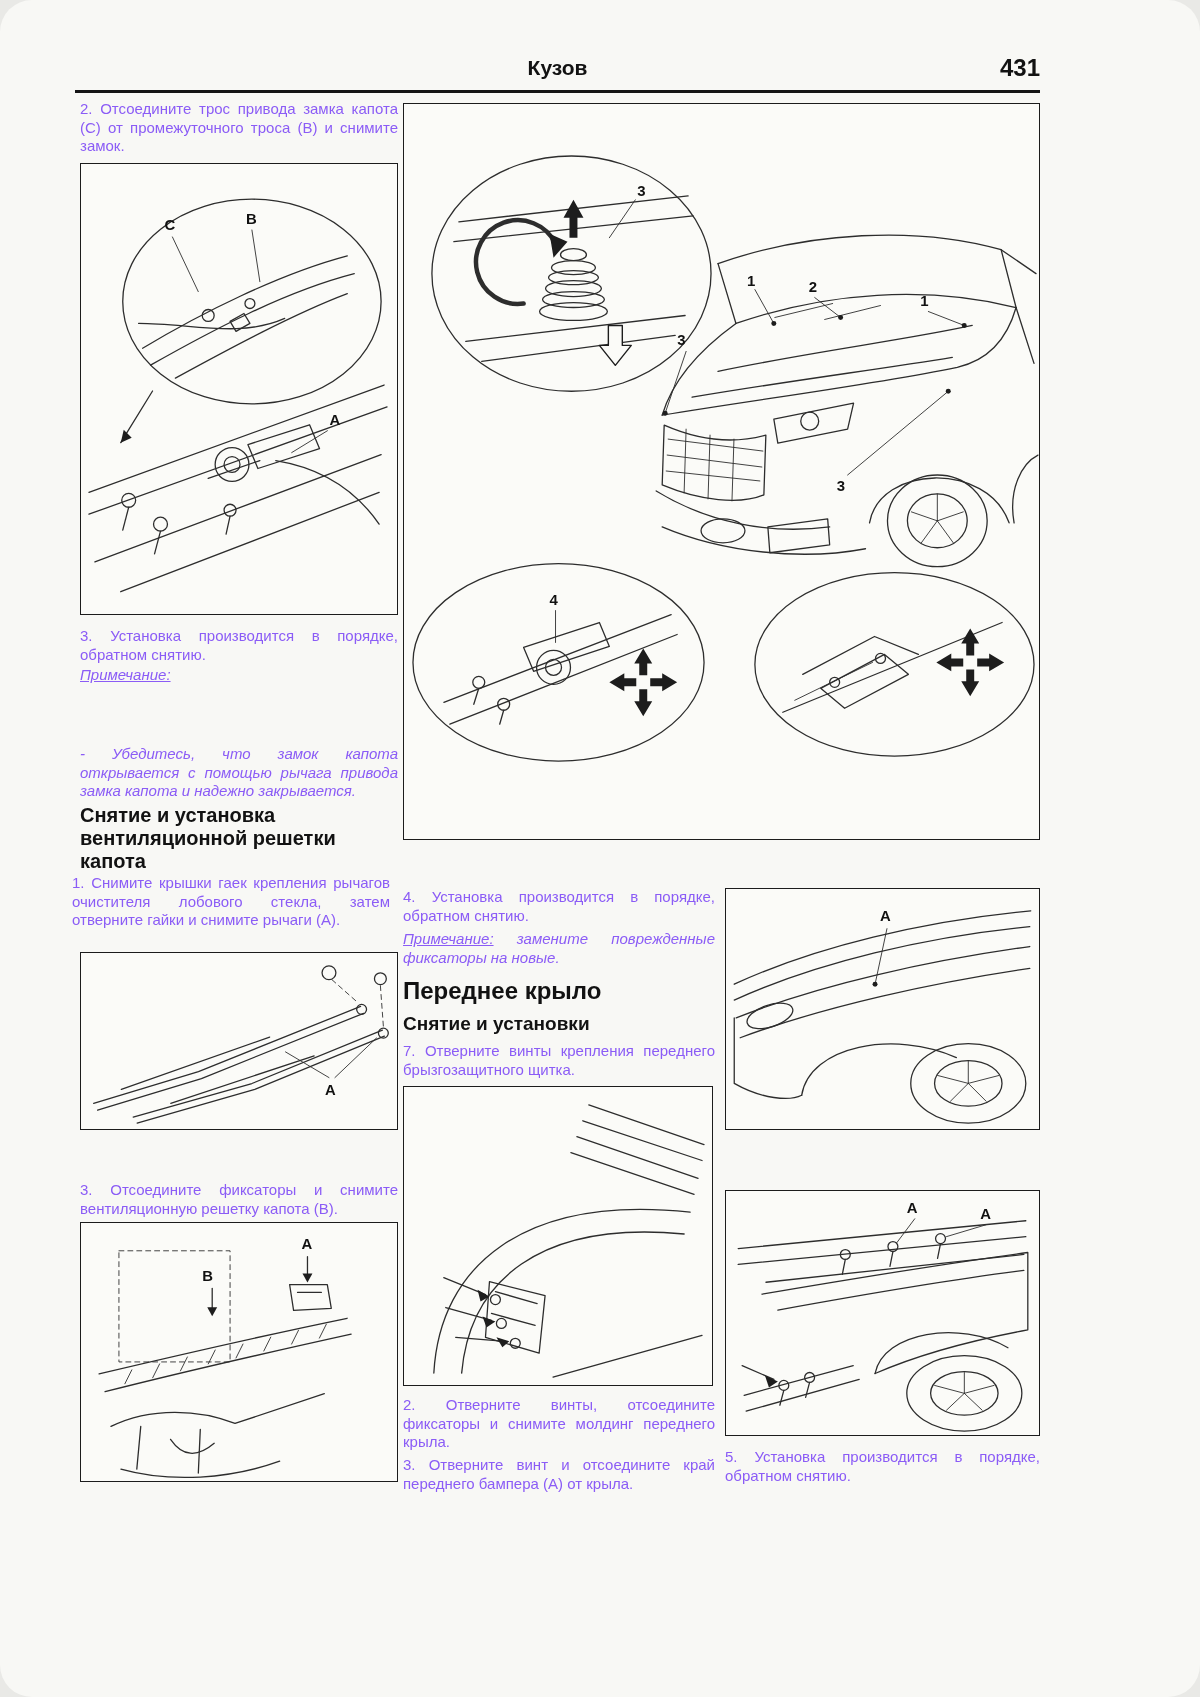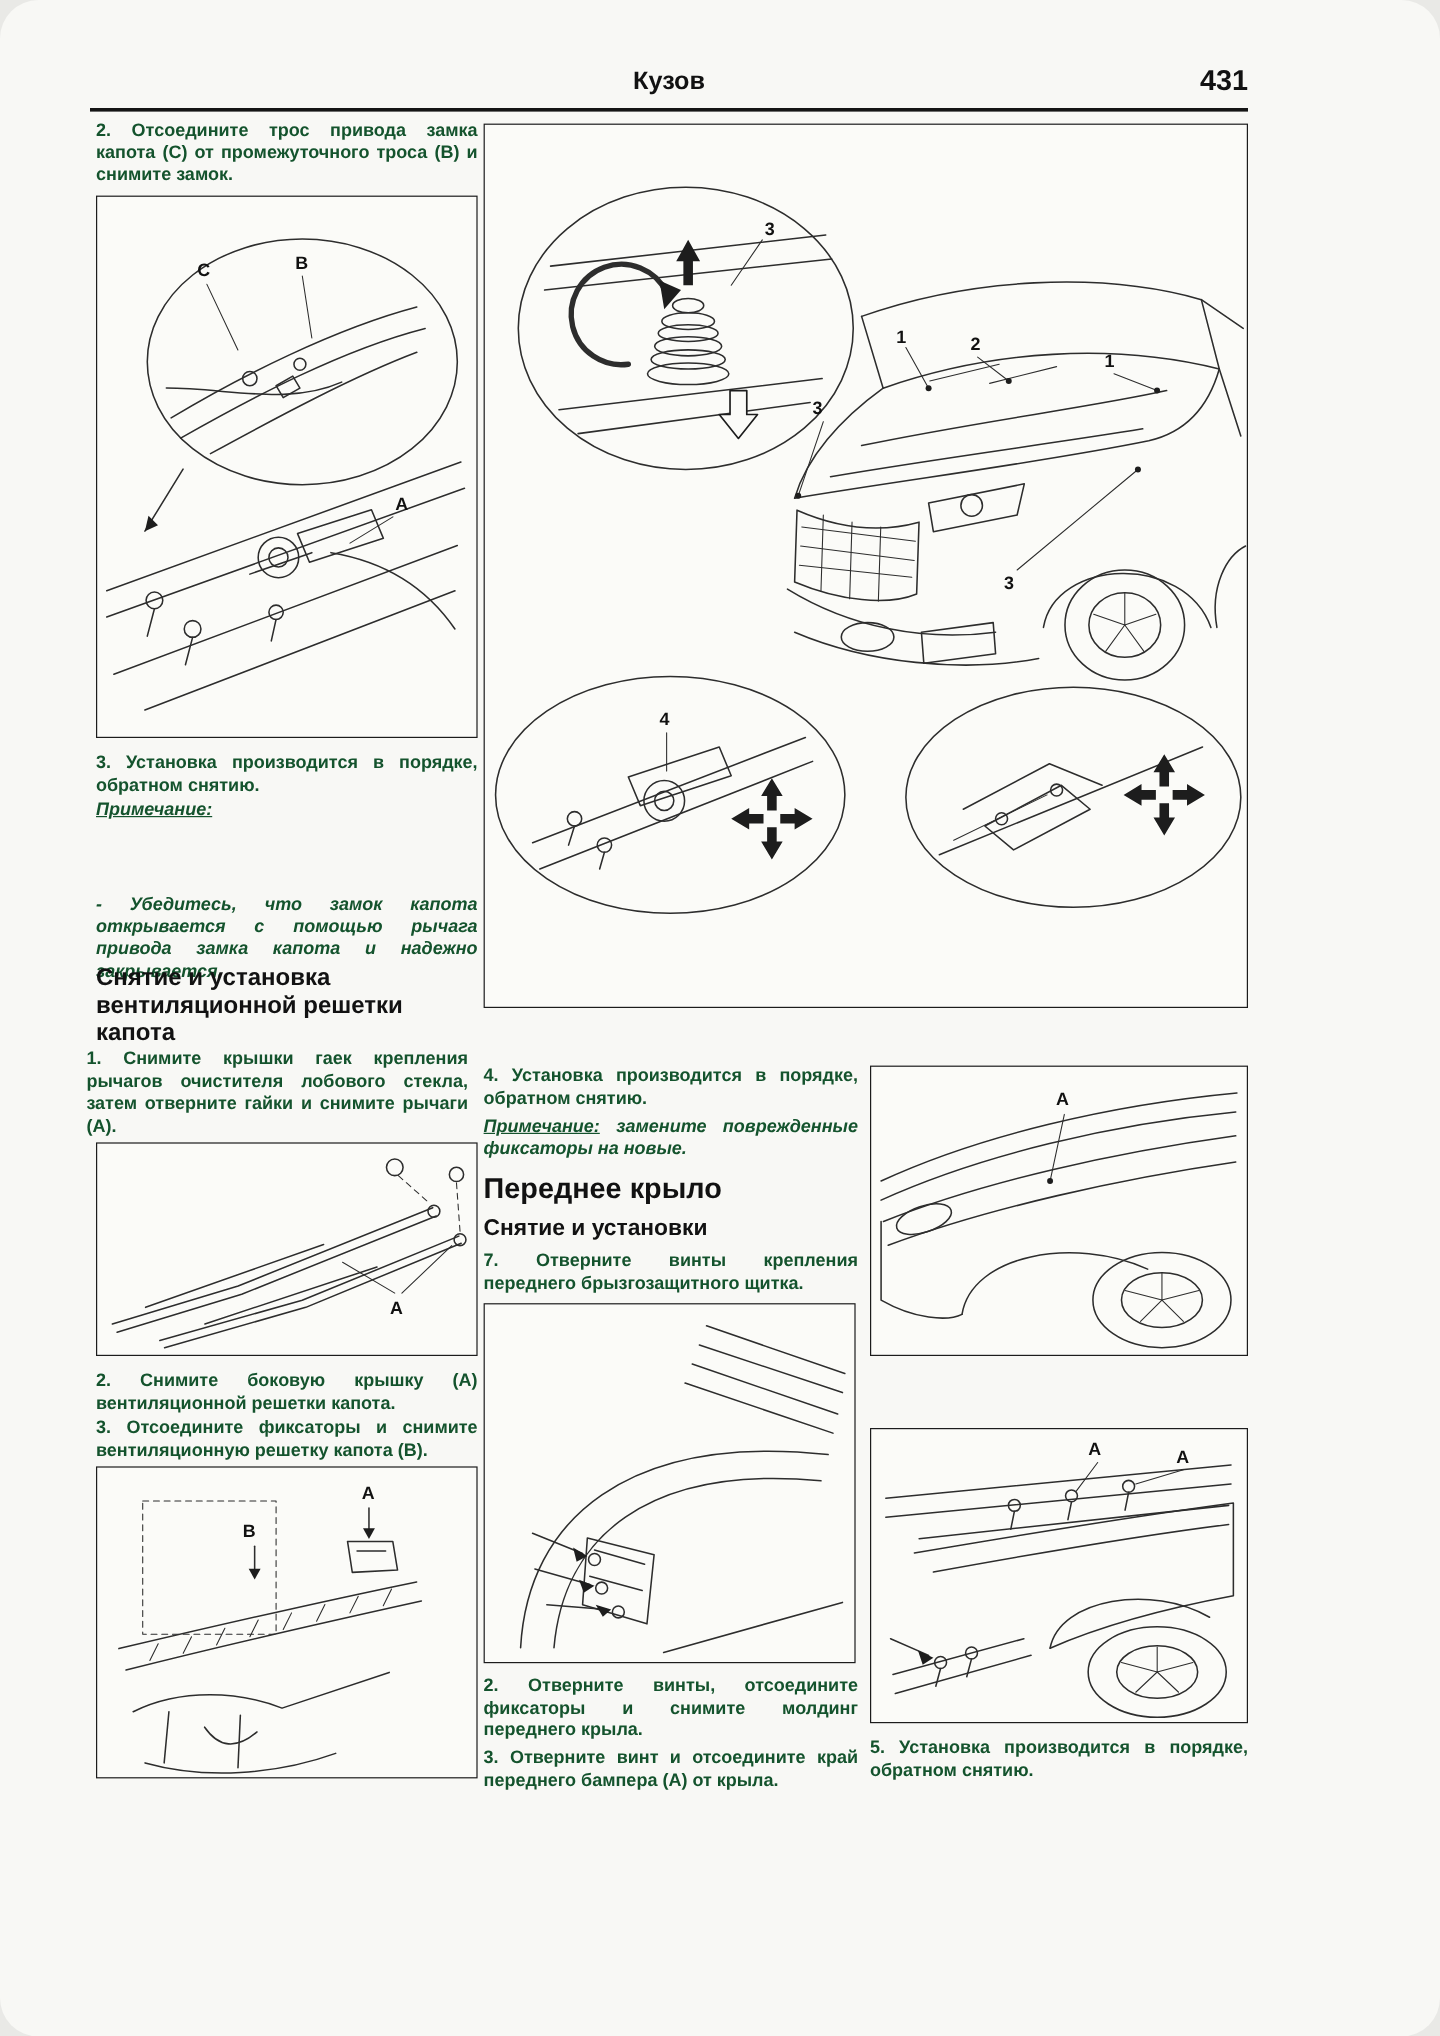--- a/index.html
+++ b/index.html
@@ -1,20 +1,20 @@
 <!DOCTYPE html>
 <html><head>
 <meta charset="utf-8">
 <style>
   * { margin:0; padding:0; box-sizing:border-box; }
   html,body { background:#e9e9e6; }
   body { width:1200px; height:1697px; position:relative; font-family:"Liberation Sans",sans-serif; color:#121212; }
   .page { position:absolute; inset:0; background:#f8f8f5; overflow:hidden;border-radius:32px; }
 
-  .txt { position:absolute; text-align:justify; font-size:15px; line-height:1.24; font-weight:bold; color:#14532d; }
+  .txt { position:absolute; text-align:justify; font-size:15px; line-height:1.24; font-weight:normal; color:#8b5cf6; }
   .ital { font-style:italic; }
   .undl { text-decoration:underline; }
   .hdr-title { position:absolute; left:75px; width:965px; top:56px; text-align:center; font-size:21px; font-weight:bold; }
   .hdr-num { position:absolute; left:895px; width:145px; top:54px; text-align:right; font-size:24px; font-weight:bold; }
   .hdr-rule { position:absolute; left:75px; width:965px; top:90px; border-top:3px solid #151515; }
 
   .h-section { position:absolute; font-size:20px; line-height:1.16; font-weight:bold; }
   .h-big { position:absolute; font-size:24px; line-height:1.1; font-weight:bold; }
   .h-sub { position:absolute; font-size:19px; line-height:1.1; font-weight:bold; }
   .caption { position:absolute; font-size:15.5px; line-height:1.25; font-weight:bold; text-align:justify; }
@@ -100,21 +100,20 @@
         <path class="thin dash" d="M253,27 L279,50"></path>
         <circle cx="302" cy="26" r="6"></circle>
         <path class="thin dash" d="M302,33 L305,74"></path>
         <path class="thin" d="M250,126 L206,100"></path>
         <path class="thin" d="M256,126 L298,86"></path>
       </g>
       <text class="lbl" x="246" y="144">A</text>
     </svg>
   </div>
 
-  <div class="txt" style="left:80px;top:1142px;width:318px;">2. Снимите боковую крышку (A) вентиляционной решетки капота.</div>
   <div class="txt" style="left:80px;top:1181px;width:318px;">3. Отсоедините фиксаторы и снимите вентиляционную решетку капота (B).</div>
 
   <div class="fig" style="left:80px;top:1222px;width:318px;height:260px;">
     <svg viewBox="0 0 318 260">
       <g class="sk">
         <rect class="thin dash" x="38" y="28" width="112" height="112"></rect>
         <path d="M132,66 L132,90"></path>
         <path d="M228,34 L228,56"></path>
         <path d="M210,62 L248,62 L252,86 L214,88 Z"></path>
         <path d="M218,70 L242,70"></path>

